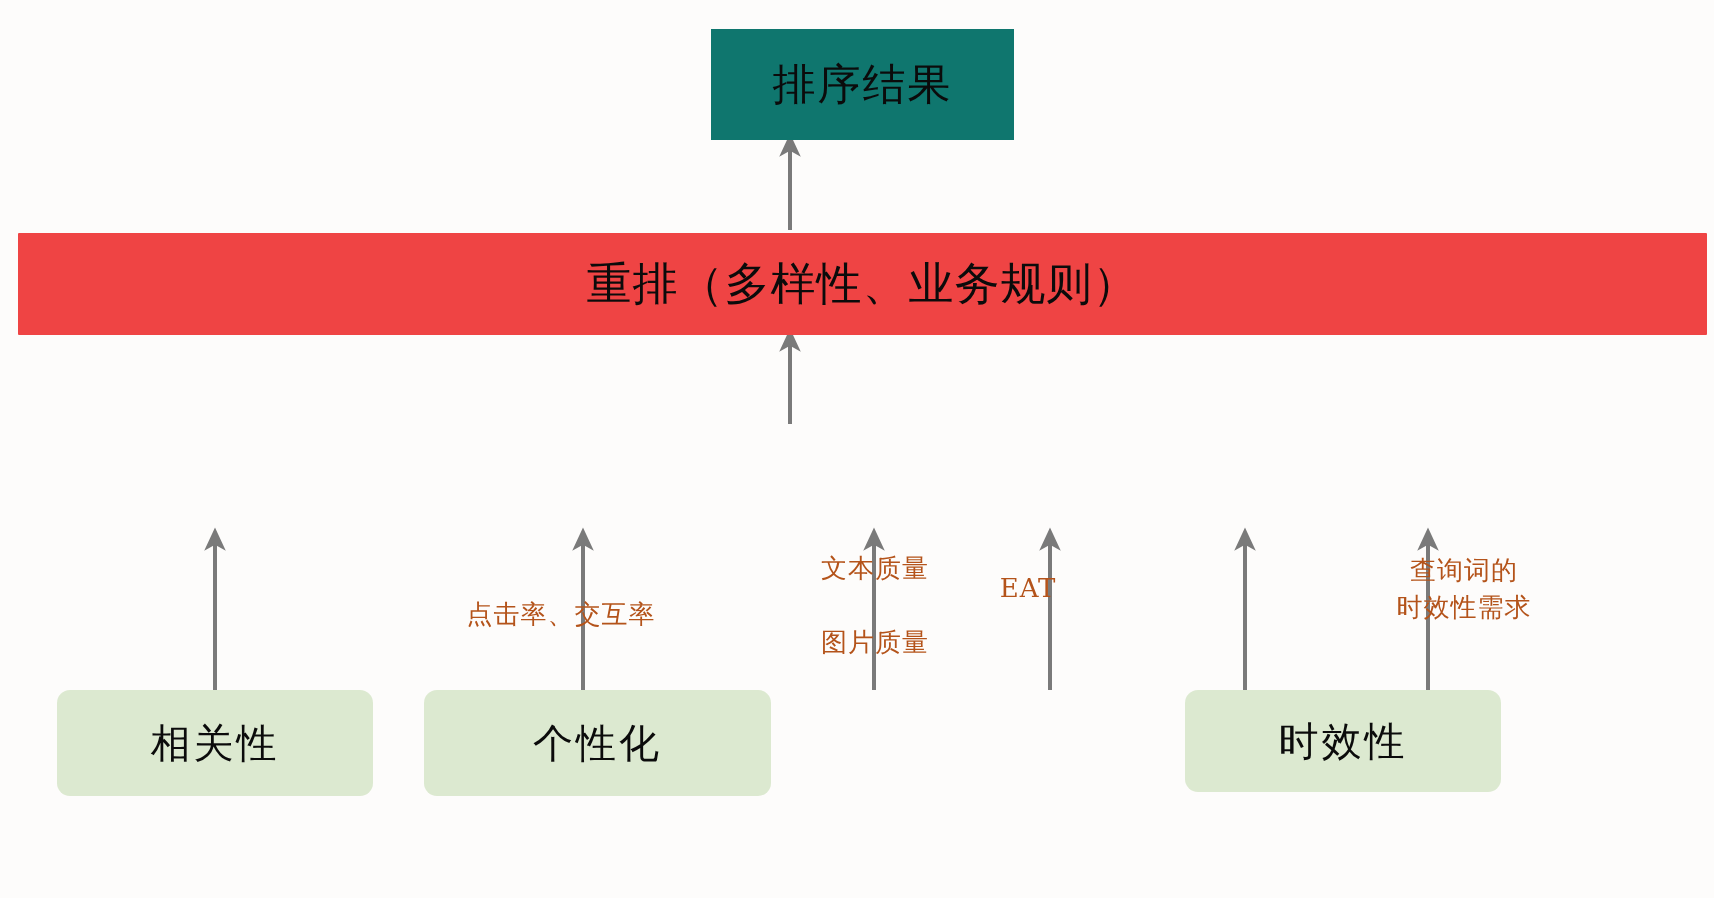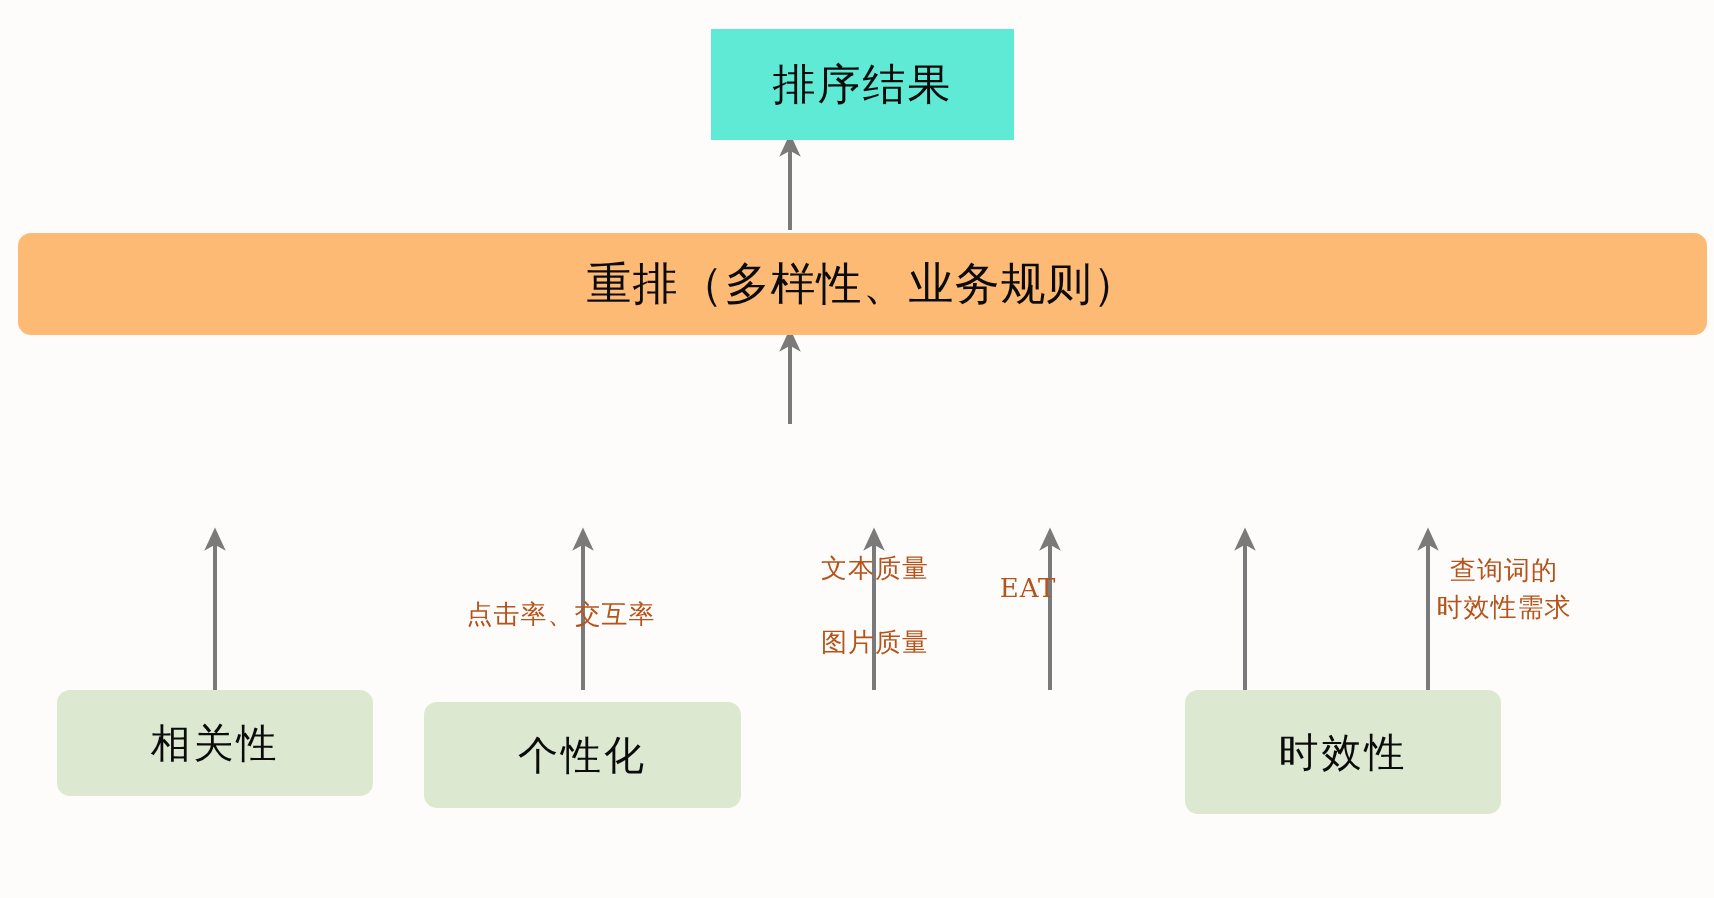--- a/index.html
+++ b/index.html
@@ -34,28 +34,28 @@
     color: #0b0b0b;
     line-height: 1.1;
     white-space: nowrap;
   }
 
   .node-top {
     left: 711px;
     top: 29px;
     width: 303px;
     height: 111px;
-    background: #5eead4;
+    background: #0f766e;
     font-size: 43px;
     letter-spacing: 2px;
   }
 
   .bar {
-    background: #fdba74;
-    border-radius: 13px;
+    background: #ef4444;
+    border-radius: 1px;
     font-size: 45px;
     letter-spacing: 1px;
   }
 
   .bar-rerank {
     left: 18px;
     top: 233px;
     width: 1689px;
     height: 102px;
   }
@@ -68,23 +68,23 @@
   }
 
   .leaf {
     background: #dce9d0;
     font-size: 40px;
     letter-spacing: 3px;
     border-radius: 13px;
   }
 
   .leaf-1 { left: 57px;   top: 690px; width: 316px; height: 106px; }
-  .leaf-2 { left: 424px;  top: 690px; width: 317px; height: 106px; margin-top: 12px; }
+  .leaf-2 { left: 424px;  top: 690px; width: 347px; height: 106px; }
   .leaf-3 { left: 803px;  top: 690px; width: 318px; height: 106px; }
-  .leaf-4 { left: 1185px; top: 690px; width: 316px; height: 124px; text-align: right; }
+  .leaf-4 { left: 1185px; top: 690px; width: 316px; height: 102px; text-align: right; }
 
   
   .edges {
     position: absolute;
     left: 0; top: 0;
     width: 1714px;
     height: 898px;
     pointer-events: none;
   }
 
@@ -97,21 +97,21 @@
     text-align: center;
     white-space: pre-line;
     letter-spacing: 1px;
     font-family: "DejaVu Serif", "Liberation Serif", serif;
   }
   .anno-1 { left: 105px;  top: 552px; width: 222px; }
   .anno-2 { left: 450px;  top: 596px; width: 222px; }
   .anno-3 { left: 790px;  top: 550px; width: 170px; }
   .anno-4 { left: 953px;  top: 570px; width: 150px; }
   .anno-5 { left: 1155px; top: 552px; width: 180px; }
-  .anno-6 { left: 1404px; top: 552px; width: 200px; }
+  .anno-6 { left: 1364px; top: 552px; width: 200px; }
 </style>
 </head>
 <body>
 
 <div class="canvas">
 
   <svg class="edges" viewBox="0 0 1714 898" width="1714" height="898">
     <defs>
       <marker id="arrowhead" markerWidth="7" markerHeight="7" refX="3.1" refY="3.1" orient="auto" markerUnits="strokeWidth">
         <path d="M0.4,0.4 L6.2,3.1 L0.4,5.8 L1.9,3.1 Z" fill="#7a7a7a"></path>

